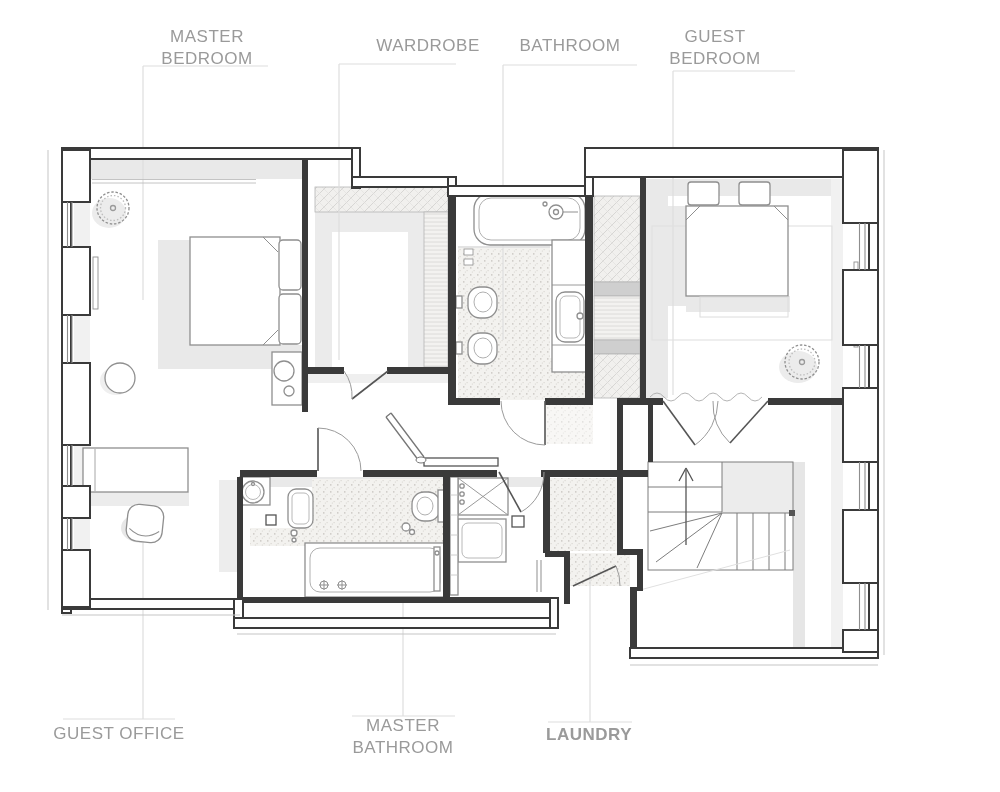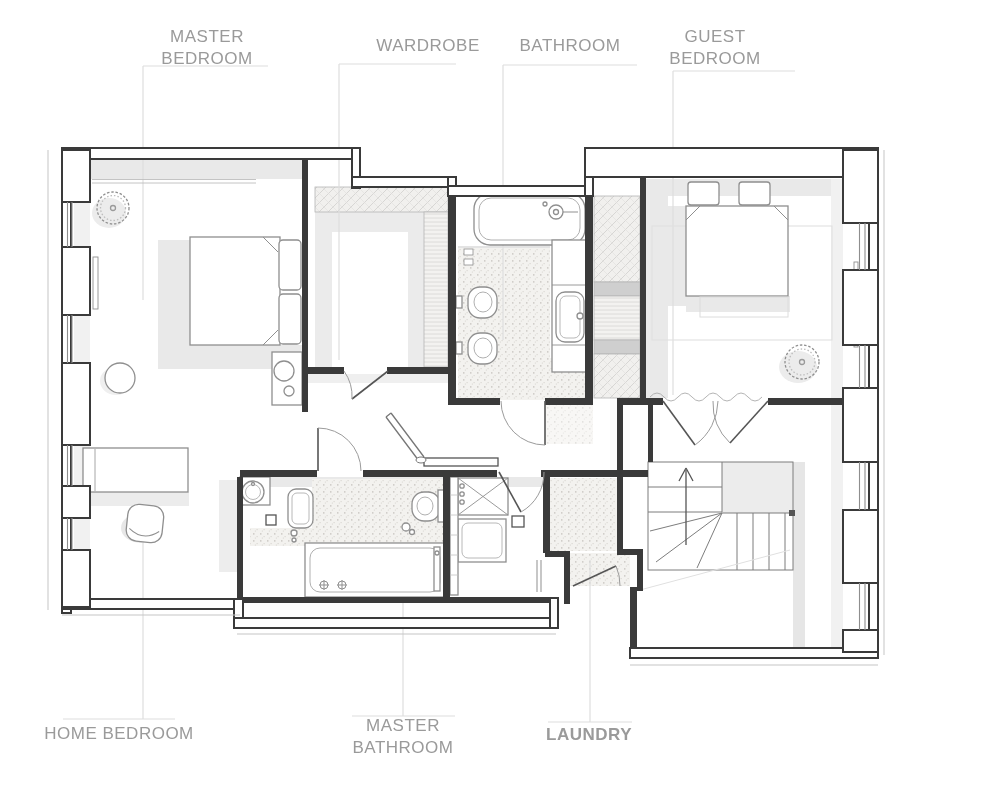--- a/index.html
+++ b/index.html
@@ -350,18 +350,18 @@
   </g>
 </g>
 </svg>
 
 <div class="room-label lbl-master-bedroom">MASTER
 BEDROOM</div>
 <div class="room-label lbl-wardrobe">WARDROBE</div>
 <div class="room-label lbl-bathroom">BATHROOM</div>
 <div class="room-label lbl-guest-bedroom">GUEST
 BEDROOM</div>
-<div class="room-label lbl-home-office">HOME BEDROOM</div>
+<div class="room-label lbl-home-office">GUEST OFFICE</div>
 <div class="room-label lbl-master-bathroom">MASTER
 BATHROOM</div>
 <div class="room-label lbl-laundry">LAUNDRY</div>
 
 </div>
 
 </body></html>

